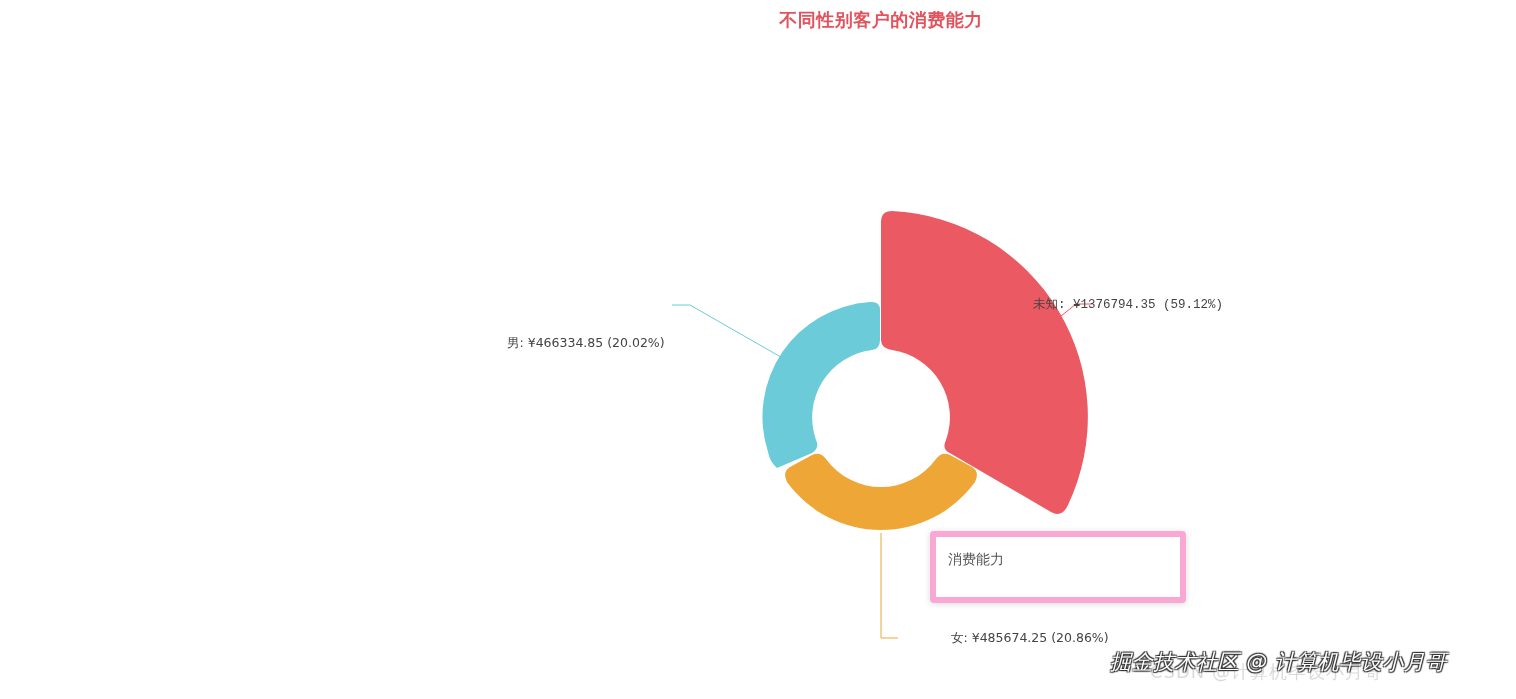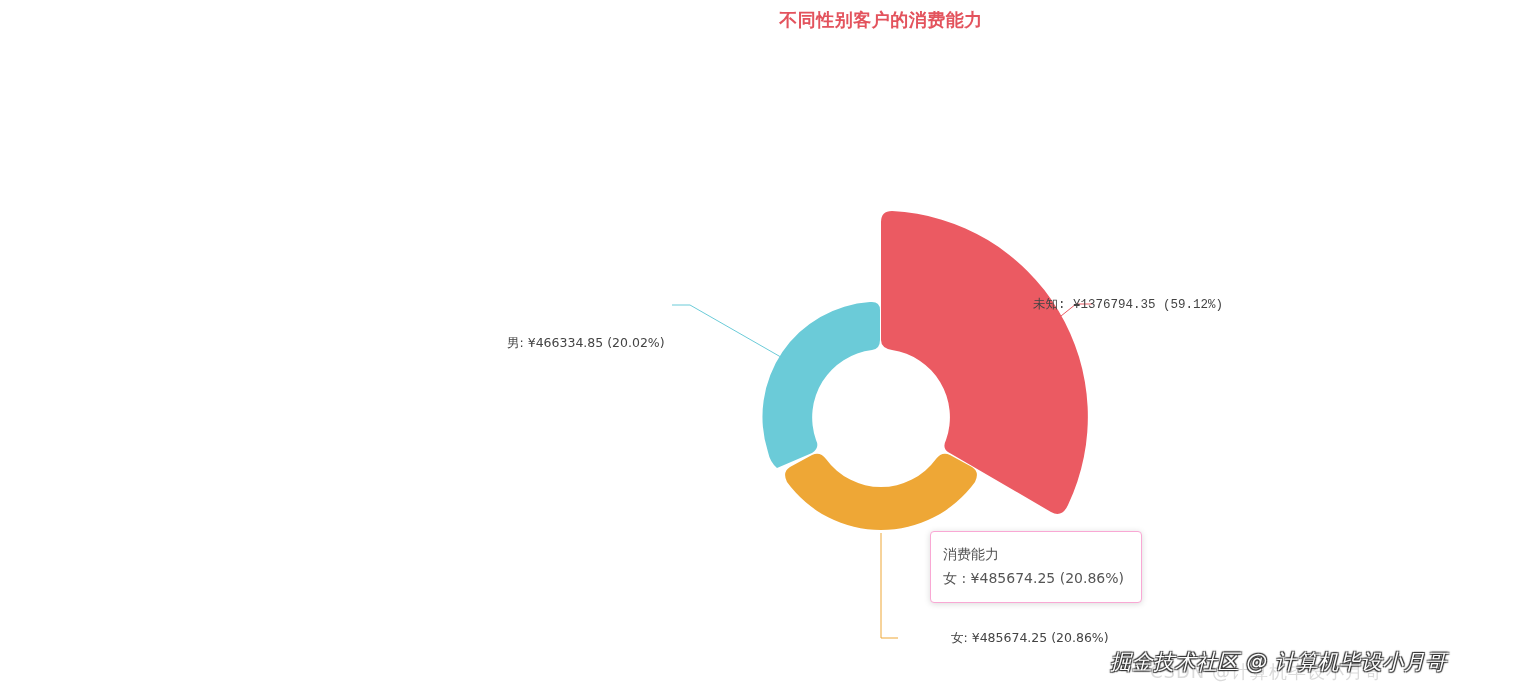--- a/index.html
+++ b/index.html
@@ -3,22 +3,22 @@
 <meta charset="utf-8">
 <style>
   html, body { margin:0; padding:0; background:#ffffff; }
   body { width:1516px; height:699px; position:relative; overflow:hidden;
          font-family:"DejaVu Sans","Liberation Sans",sans-serif; }
   .title { position:absolute; left:0; width:1516px; top:8px; text-align:center;
            font-size:18px; font-weight:bold; color:#e3535d; letter-spacing:0.5px;
            padding-left:246px; box-sizing:border-box; }
   svg.chart { position:absolute; left:0; top:0; }
   .lbl { position:absolute; font-size:12.5px; color:#444; white-space:nowrap; }
-  .tooltip { position:absolute; left:930px; top:531px; width:212px; height:72px;
-             background:#fff; border:1px solid #f9a8d4; border-radius:4px;
+  .tooltip { position:absolute; left:930px; top:531px; width:256px; height:72px;
+             background:#fff; border:6px solid #f9a8d4; border-radius:4px;
              box-shadow:0 1px 6px rgba(0,0,0,0.15); box-sizing:border-box;
              padding:10px 12px; font-size:14px; color:#555; line-height:24px; }
   .wm1 { position:absolute; left:1110px; top:648px; font-size:21px; color:#fff;
          text-shadow:1px 1px 1px #333,-1px -1px 1px #333,1px -1px 1px #333,-1px 1px 1px #333; letter-spacing:0.5px;font-style:italic; }
   .wm2 { position:absolute; left:1150px; top:660px; font-size:18px; color:rgba(150,150,150,0.35); letter-spacing:1px; }
 </style>
 </head>
 <body>
 
 <div class="title">不同性别客户的消费能力</div>
@@ -56,17 +56,16 @@
   <polyline points="786,360 690,305 672,305" fill="none" stroke="#6bcbd8" stroke-width="1"></polyline>
   <polyline points="881,533 881,638 898,638" fill="none" stroke="#eea736" stroke-width="1"></polyline>
 </svg>
 
 <div class="lbl" style="left:1033px;top:296px;font-family:Liberation Mono, monospace;">未知: ¥1376794.35 (59.12%)</div>
 <div class="lbl" style="left:507px;top:296px;margin-top:39px;">男: ¥466334.85 (20.02%)</div>
 <div class="lbl" style="left:951px;top:630px;">女: ¥485674.25 (20.86%)</div>
 
 <div class="tooltip">
   <div>消费能力</div>
-  <div>女 : ¥485674.25 (20.86%)</div>
 </div>
 
 <div class="wm2">CSDN @计算机毕设小月哥</div>
 <div class="wm1">掘金技术社区 @ 计算机毕设小月哥</div>
 
 </body></html>

